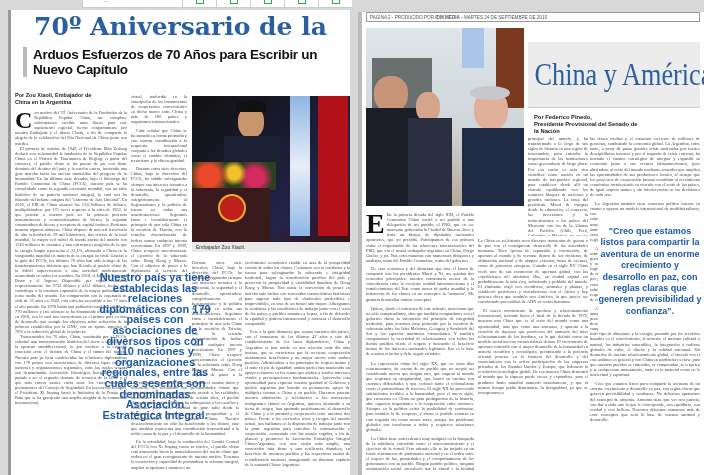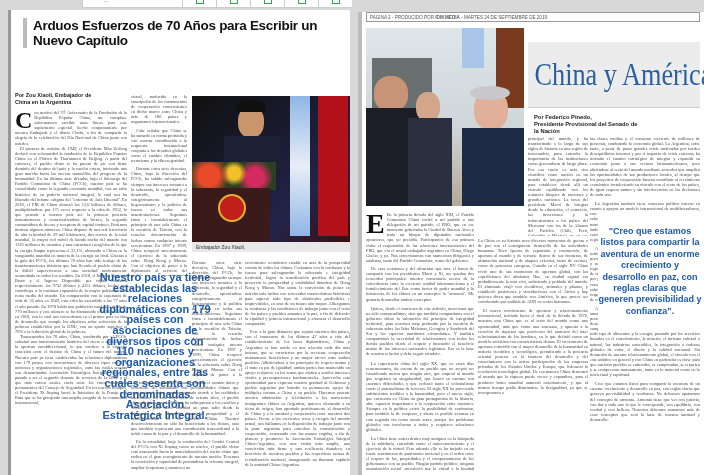--- a/index.html
+++ b/index.html
@@ -42,20 +42,21 @@
   <div class="cell">
       <span class="glyph"></span>
     </div>
   <div class="cell">
       <span class="glyph"></span>
     </div>
 </div>
 
 <div class="page" id="left-page">
   <div class="main-title">
+    <div>70º Aniversario de la</div>
   </div>
   <div class="subtitle">Arduos Esfuerzos de 70 Años para Escribir un Nuevo Capítulo</div>
 
   <div class="abs" style="left:4px; top:82px; width:112px;">
     <div class="byline">Por Zou Xiaoli, Embajador de</div>
     <div class="byline">China en la Argentina</div>
   </div>
   <div class="abs txt-block" style="left:4px; top:100px; width:112px; height:360px;">
     <span class="dropcap">C</span>
     <span>on motivo del 70º Aniversario de la Fundación de la República Popular China, me complace sobremanera escribir unas líneas para este suplemento especial, hecho conjuntamente por nuestra Embajada y el diario Clarín, a fin de compartir la alegría de la celebración del Día Nacional de China junto con ustedes.</span>

